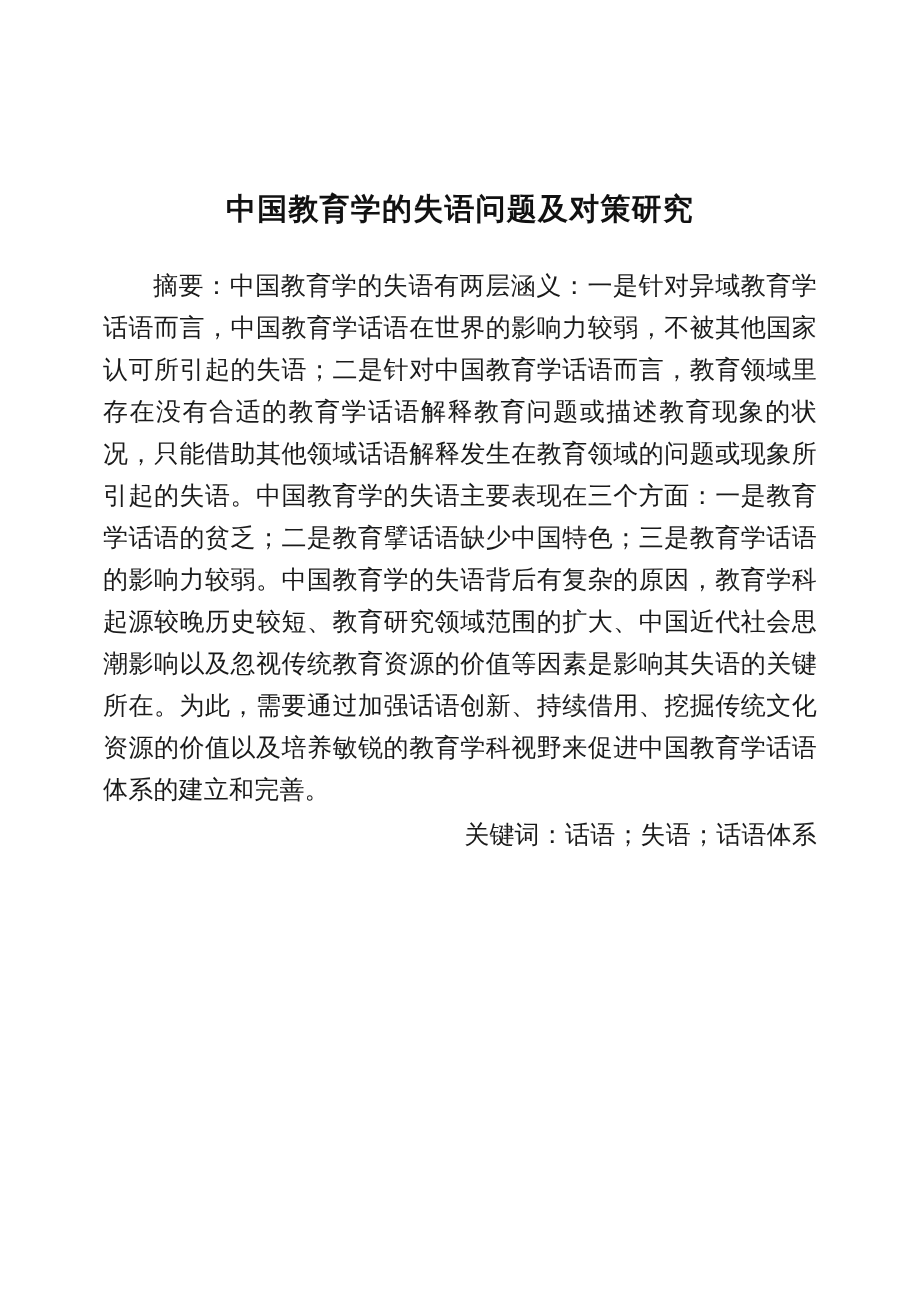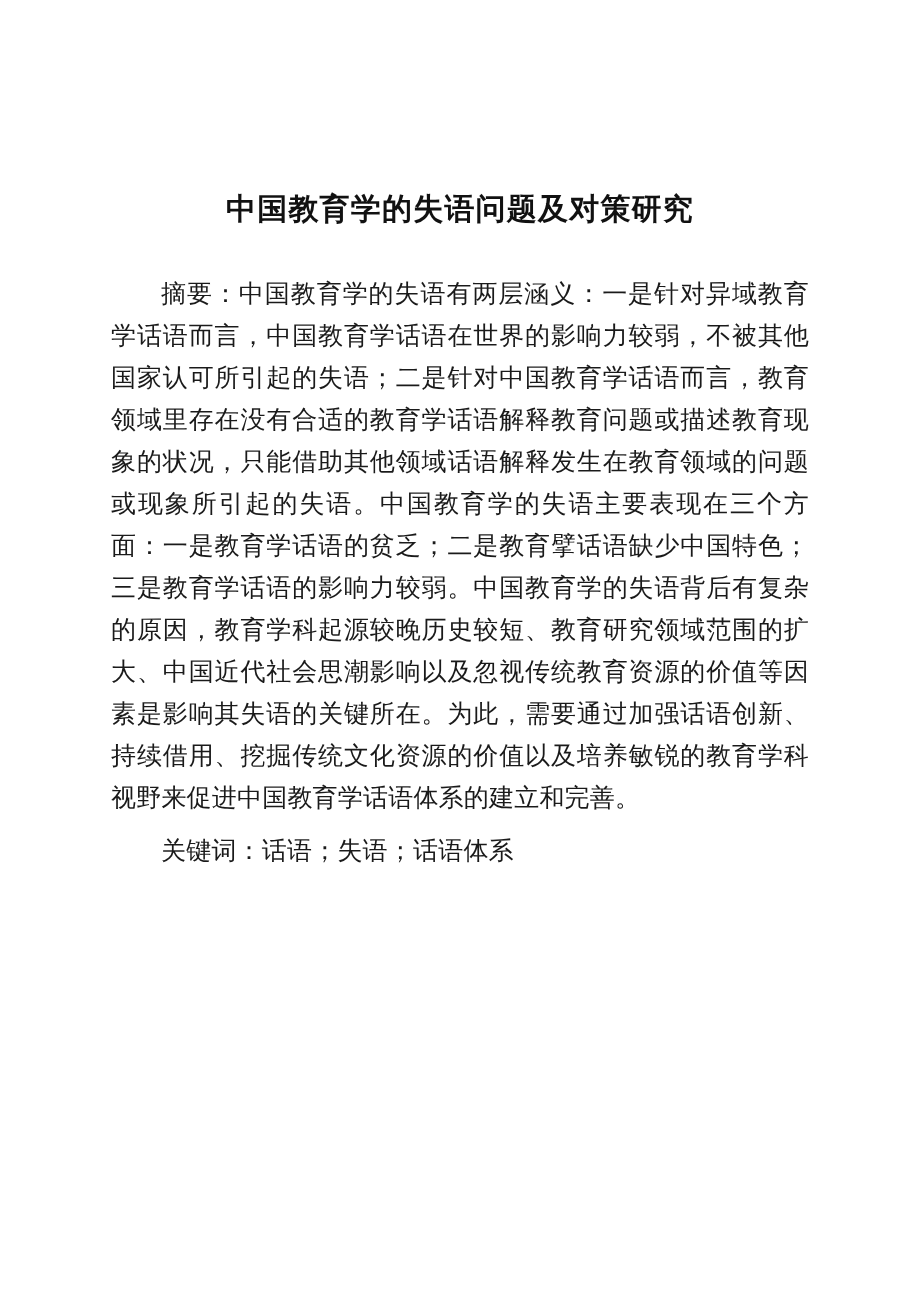--- a/index.html
+++ b/index.html
@@ -36,39 +36,39 @@
 
   
   .text-column {
     position: absolute;
     left: 100px;
     top: 262px;
     width: 720px;
   }
 
   .para {
-    margin: 11px;
+    margin: 3px;
     font-family: "DejaVu Serif", "Liberation Serif", serif;
     font-size: 25px;
     line-height: 42px;
     color: #1a1a1a;
     text-align: justify;
     text-justify: inter-character;
     text-indent: 50px;
     letter-spacing: 0.2px;
     font-weight: 400;
   }
 
   .para.abstract {
     text-align: justify;
   }
 
   .para.keywords {
     text-indent: 50px;
-    text-align: left;
+    text-align: right;
     margin-top: 0;
   }
 
   .para.body-para {
     margin-top: 42px;
     text-align: justify;
   }
 
   
   .para, .doc-title {

